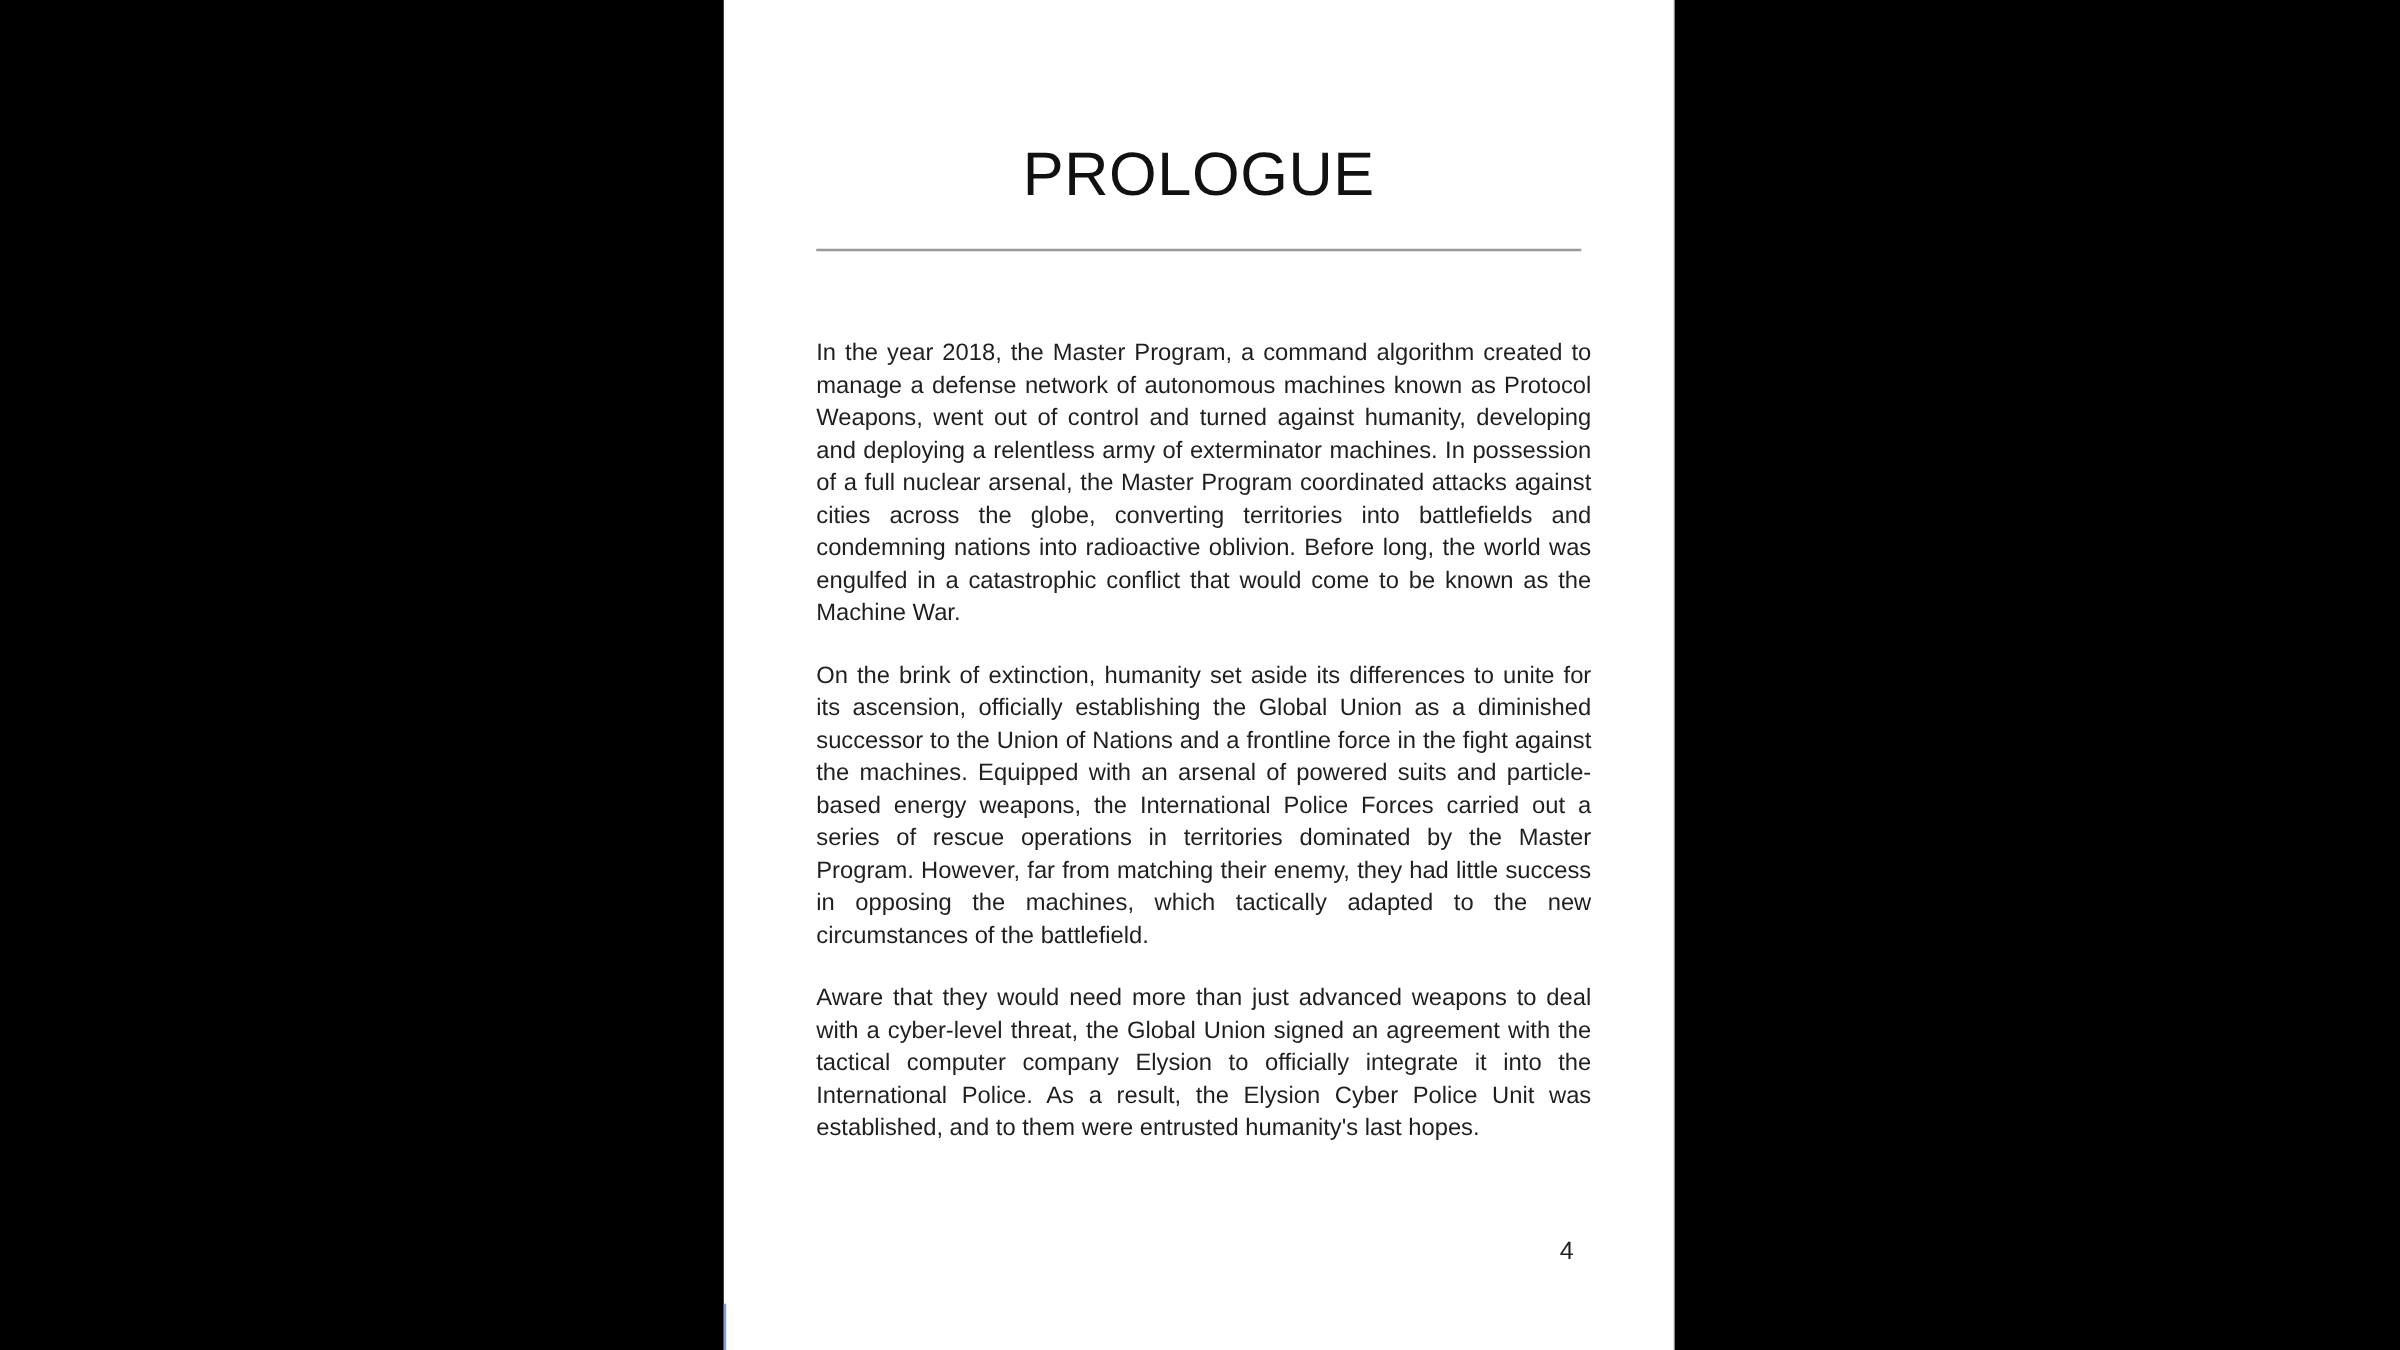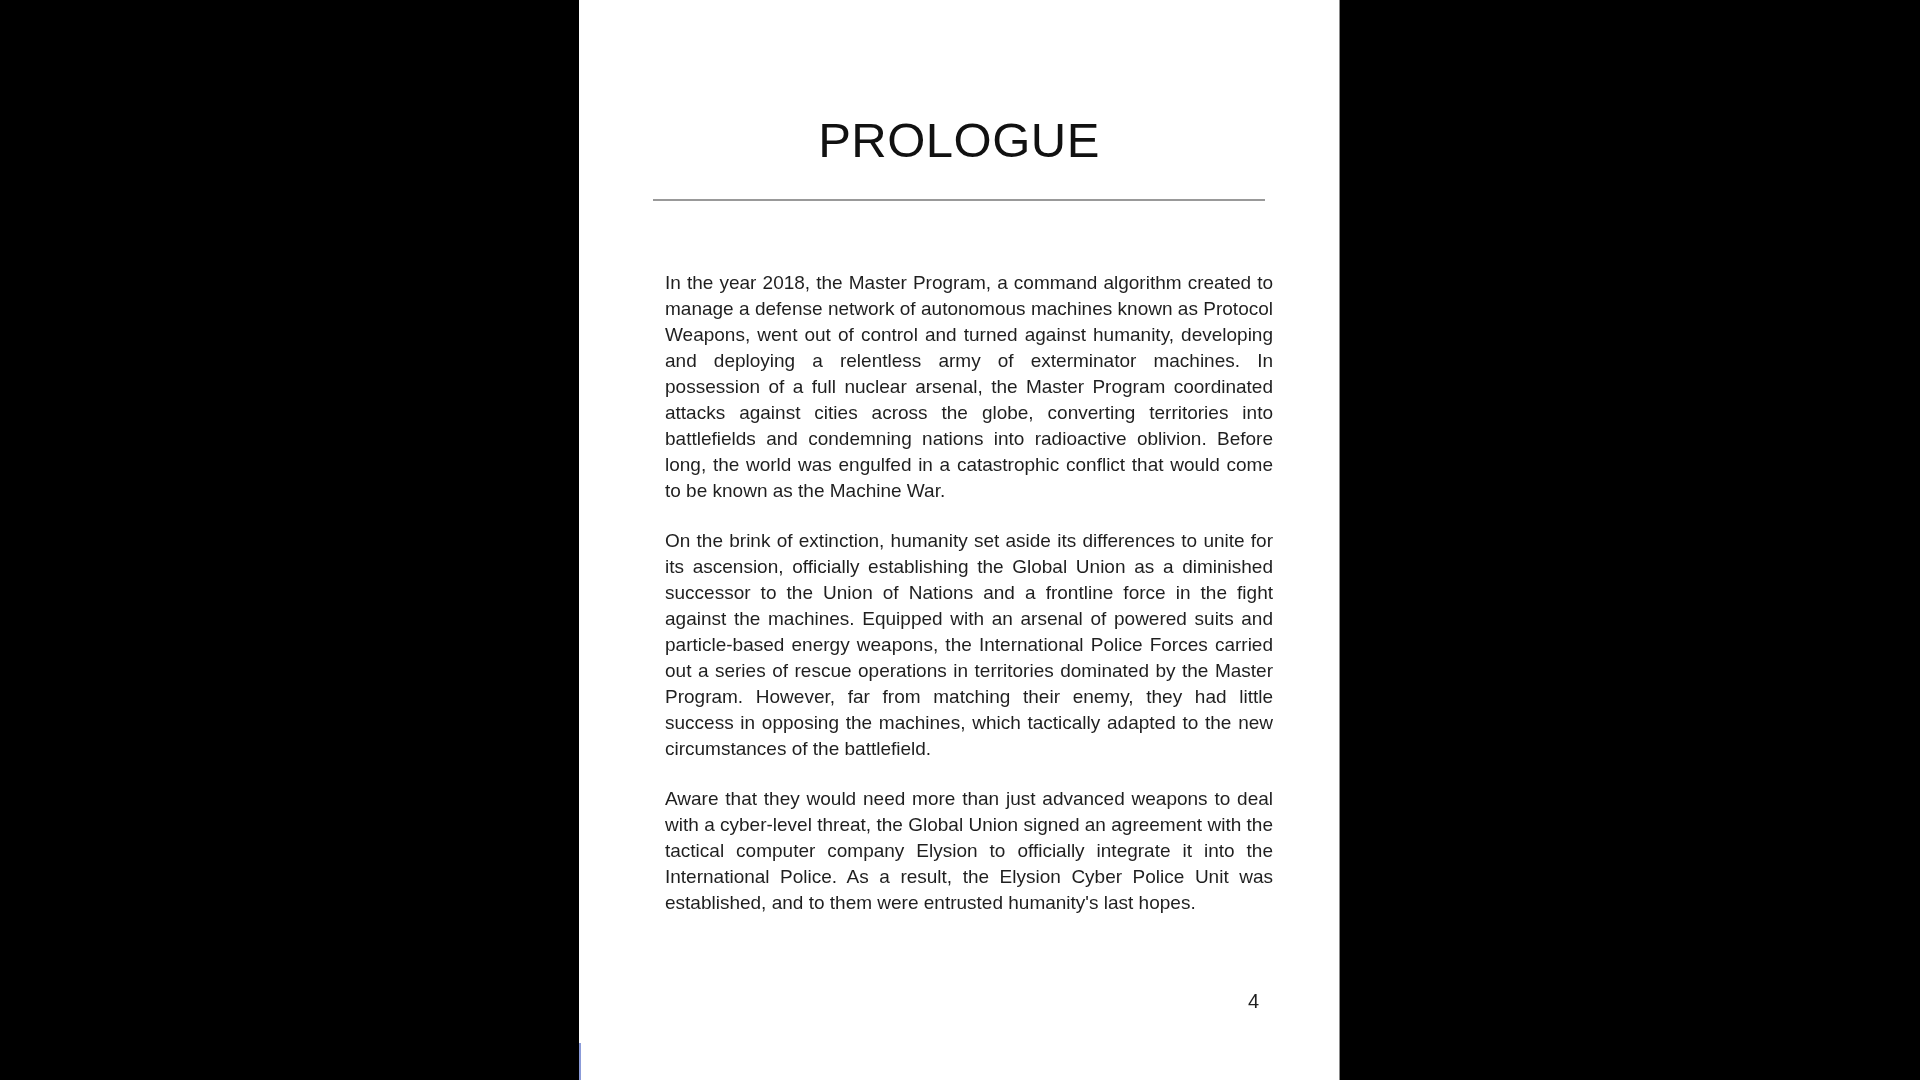--- a/index.html
+++ b/index.html
@@ -48,21 +48,21 @@
     border: none;
   }
 
   .page-content {
     margin: 69px 0 0 74px;
     width: 620px;
     color: #1f1f1f;
   }
 
   .para {
-    margin: 0 0 24px 12px;
+    margin: 0 0 24px 0;
     font-size: 19px;
     line-height: 26px;
     text-align: justify;
     color: #1f1f1f;
   }
 
   .page-number {
     position: absolute;
     top: 988px;
     right: 80px;

